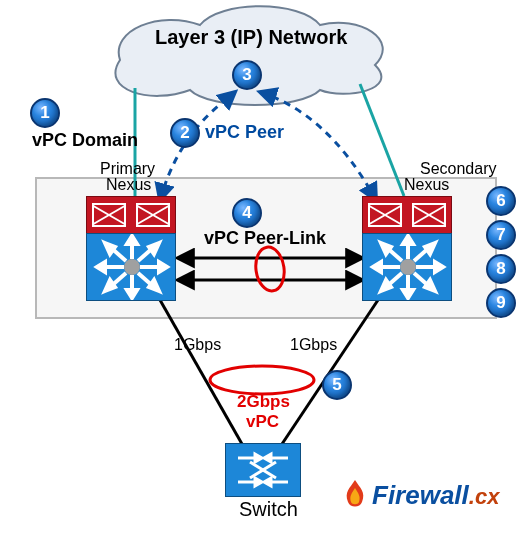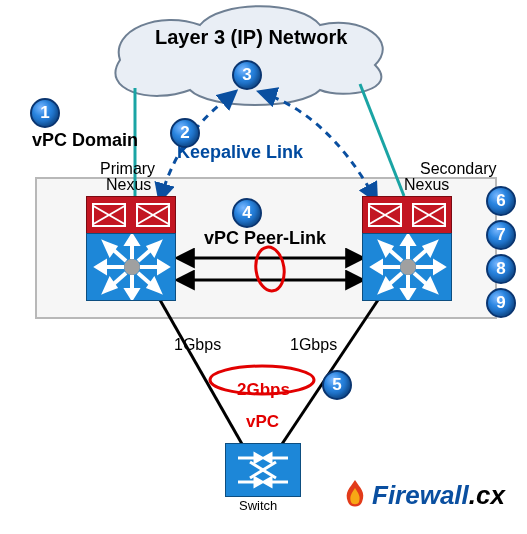--- a/index.html
+++ b/index.html
@@ -41,21 +41,21 @@
     border: 1px solid #0d4e80;
     position: relative;
   }
   .nexus .bot svg { position: absolute; top: 0; left: 0; }
   .accswitch {
     position: absolute; width: 74px; height: 52px;
     background: #1d87d8; border: 1px solid #0d4e80;
   }
   .logo { position: absolute; font-weight: bold; font-style: italic; }
   .logo .fire { color: #0a4fa0; font-size: 26px; }
-  .logo .cx   { color: #000000; font-size: 26px; }
+  .logo .cx   { color: #c2410c; font-size: 22px; }
   .flame {
     position: absolute; width: 34px; height: 34px;
   }
 </style>
 </head>
 <body>
 <div class="stage">
 
 <svg width="527" height="534">
   <defs>
@@ -170,37 +170,37 @@
       <line x1="24" y1="18" x2="50" y2="34"></line>
       <line x1="24" y1="34" x2="50" y2="18"></line>
     </g>
   </svg>
 </div>
 
 <div class="label black bold" style="left:155px; top:26px; font-size:20px;">Layer 3 (IP) Network</div>
 
 <div class="label black bold" style="left:8px; top:130px; font-size:18px;margin-left:24px;">vPC Domain</div>
 
-<div class="label blue bold" style="left:177px; top:142px; font-size:18px;">Keepalive Link</div>
+<div class="label blue bold" style="left:205px; top:122px; font-size:18px;">vPC Peer</div>
 
 <div class="label black" style="left:100px; top:160px; font-size:16px;text-align:right;">Primary</div>
 <div class="label black" style="left:106px; top:176px; font-size:16px;">Nexus</div>
 
 <div class="label black" style="left:378px; top:160px; font-size:16px;margin-left:42px;">Secondary</div>
 <div class="label black" style="left:404px; top:176px; font-size:16px;">Nexus</div>
 
 <div class="label black bold" style="left:204px; top:228px; font-size:18px;text-align:right;">vPC  Peer-Link</div>
 
 <div class="label black" style="left:174px; top:336px; font-size:16px;">1Gbps</div>
 <div class="label black" style="left:290px; top:336px; font-size:16px;">1Gbps</div>
 
-<div class="label red bold" style="left:237px; top:380px; font-size:17px;">2Gbps</div>
+<div class="label red bold" style="left:237px; top:392px; font-size:17px;">2Gbps</div>
 <div class="label red bold" style="left:246px; top:412px; font-size:17px;text-align:right;">vPC</div>
 
-<div class="label black" style="left:239px; top:498px; font-size:13px;text-align:center;">Switch</div>
+<div class="label black" style="left:239px; top:498px; font-size:20px;text-align:center;">Switch</div>
 
 <div class="badge" style="left:30px;  top:98px;">1</div>
 <div class="badge" style="left:170px; top:118px;">2</div>
 <div class="badge" style="left:232px; top:60px;">3</div>
 <div class="badge" style="left:232px; top:198px;">4</div>
 <div class="badge" style="left:322px; top:370px;">5</div>
 <div class="badge" style="left:486px; top:186px;">6</div>
 <div class="badge" style="left:486px; top:220px;">7</div>
 <div class="badge" style="left:486px; top:254px;">8</div>
 <div class="badge" style="left:486px; top:288px;">9</div>

